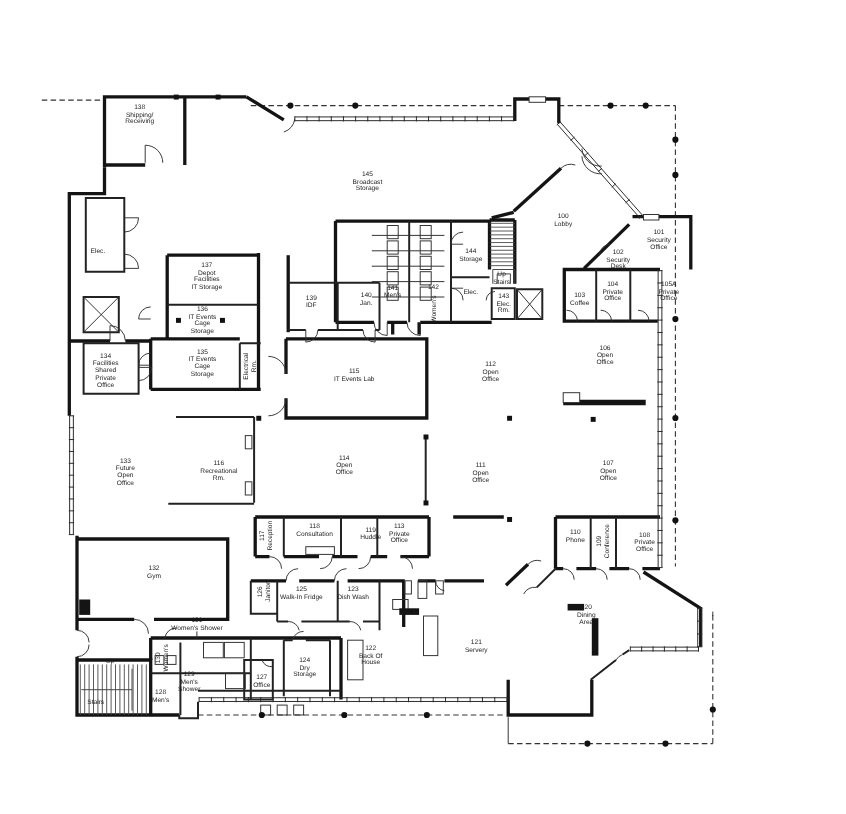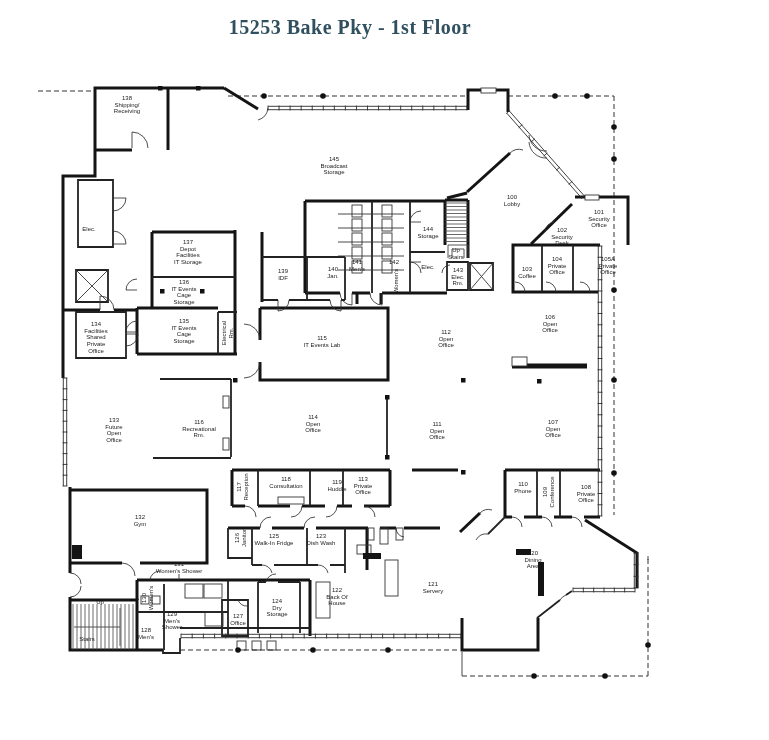--- a/index.html
+++ b/index.html
@@ -11,21 +11,20 @@
         font-size:20px;font-weight:600;letter-spacing:.5px;color:#30505f;white-space:nowrap;}
   svg{position:absolute;left:0;top:0;}
   .lbl{position:absolute;transform:translate(-50%,-50%);font-size:6px;line-height:1.12;
        color:#1c1c1c;text-align:center;white-space:pre-line;pointer-events:auto;}
   .lbl.v{transform:translate(-50%,-50%) rotate(-90deg);}
 </style>
 </head>
 <body>
 
 <div id="stage">
-  <div id="plan-title">15253 Bake Pky - 1st Floor</div>
 
   <svg width="769" height="740" viewBox="0 0 769 740">
 
     <g stroke="#333" stroke-width="1" stroke-dasharray="5,3" fill="none">
       <path d="M38,91 H95"></path>
       <path d="M228,96 H467"></path>
       <path d="M508,96 H614"></path>
       <path d="M614,96 V515"></path>
       <path d="M180,650 H460"></path>
       <path d="M462,676 H648"></path>

